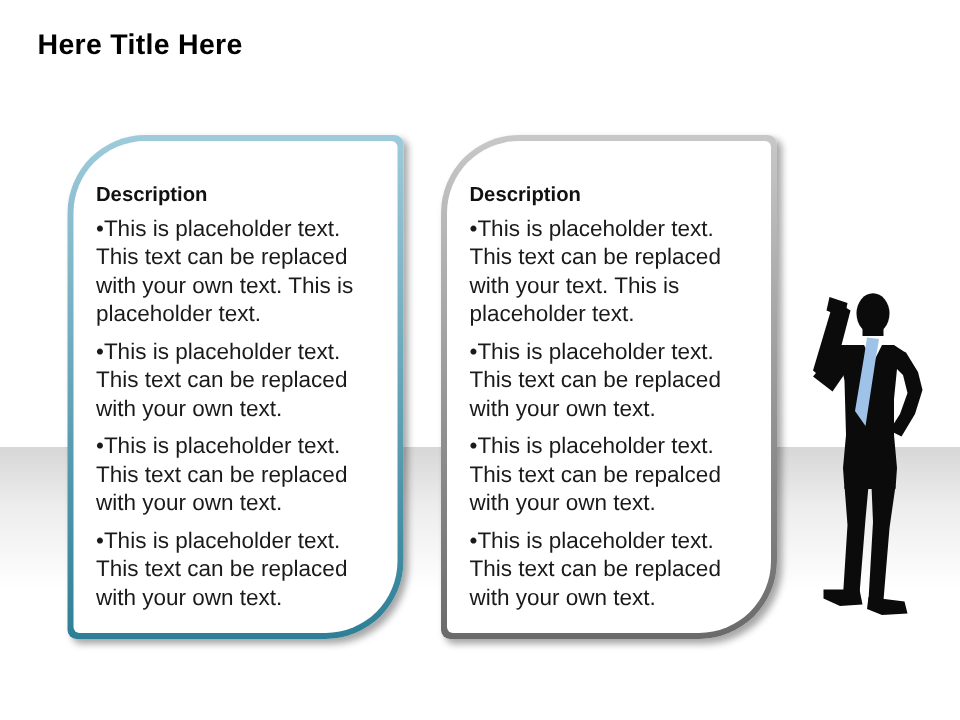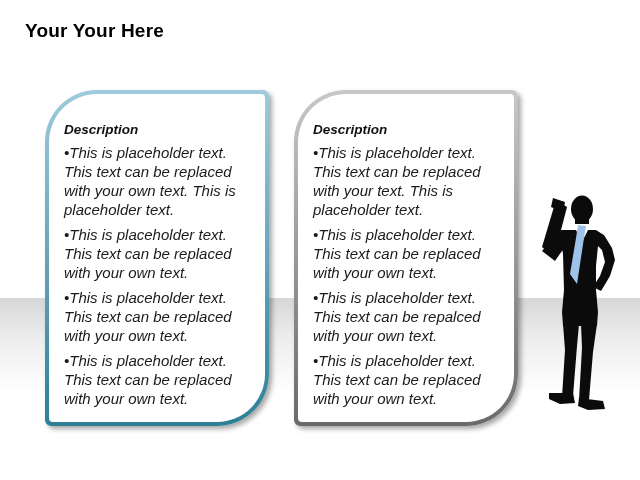--- a/index.html
+++ b/index.html
@@ -21,41 +21,40 @@
     padding:4px;box-sizing:border-box;
     box-shadow:3px 3px 5px rgba(0,0,0,0.35);
   }
   .card.left{left:45px;}
   .card.right{left:294px;}
   .card-inner{
     background:#ffffff;width:100%;height:100%;
     border-radius:48px 4px 48px 4px;
     box-sizing:border-box;
     padding:28px 6px 0 15px;
-    font-style:italic;
   }
   .card-heading{
     margin:0 0 6px 0;
     font-size:13.5px;font-weight:bold;color:#111111;
   }
   .card-bullet{
     margin:0 0 6px 0;
     font-size:15px;line-height:19px;color:#1a1a1a;
     white-space:pre;
   }
   .figure-wrap{
     position:absolute;left:540px;top:194px;width:90px;height:232px;
   }
 </style>
 </head>
 <body>
 
 <div class="floor-band" style="background: linear-gradient(rgb(215, 215, 215) 0px, rgb(237, 237, 237) 40px, rgb(255, 255, 255) 95px);"></div>
 
-<h1 class="slide-title">Your Your Here</h1>
+<h1 class="slide-title">Here Title Here</h1>
 
 <div class="card left" style="background: linear-gradient(rgb(158, 203, 219), rgb(46, 127, 150));">
   <div class="card-inner">
     <h2 class="card-heading">Description</h2>
     <p class="card-bullet">•This is placeholder text.
 This text can be replaced
 with your own text. This is
 placeholder text.</p>
     <p class="card-bullet">•This is placeholder text.
 This text can be replaced

